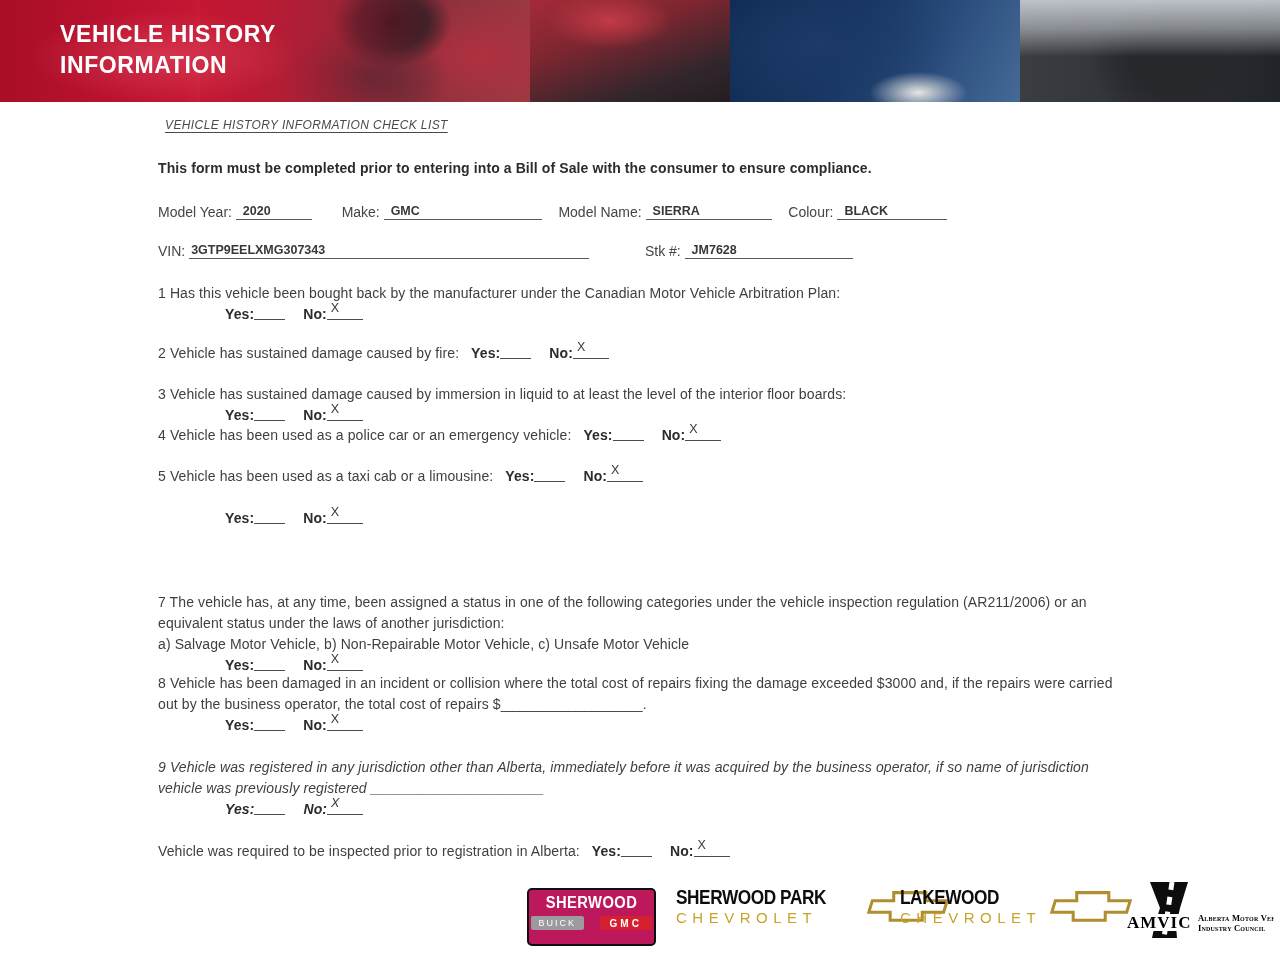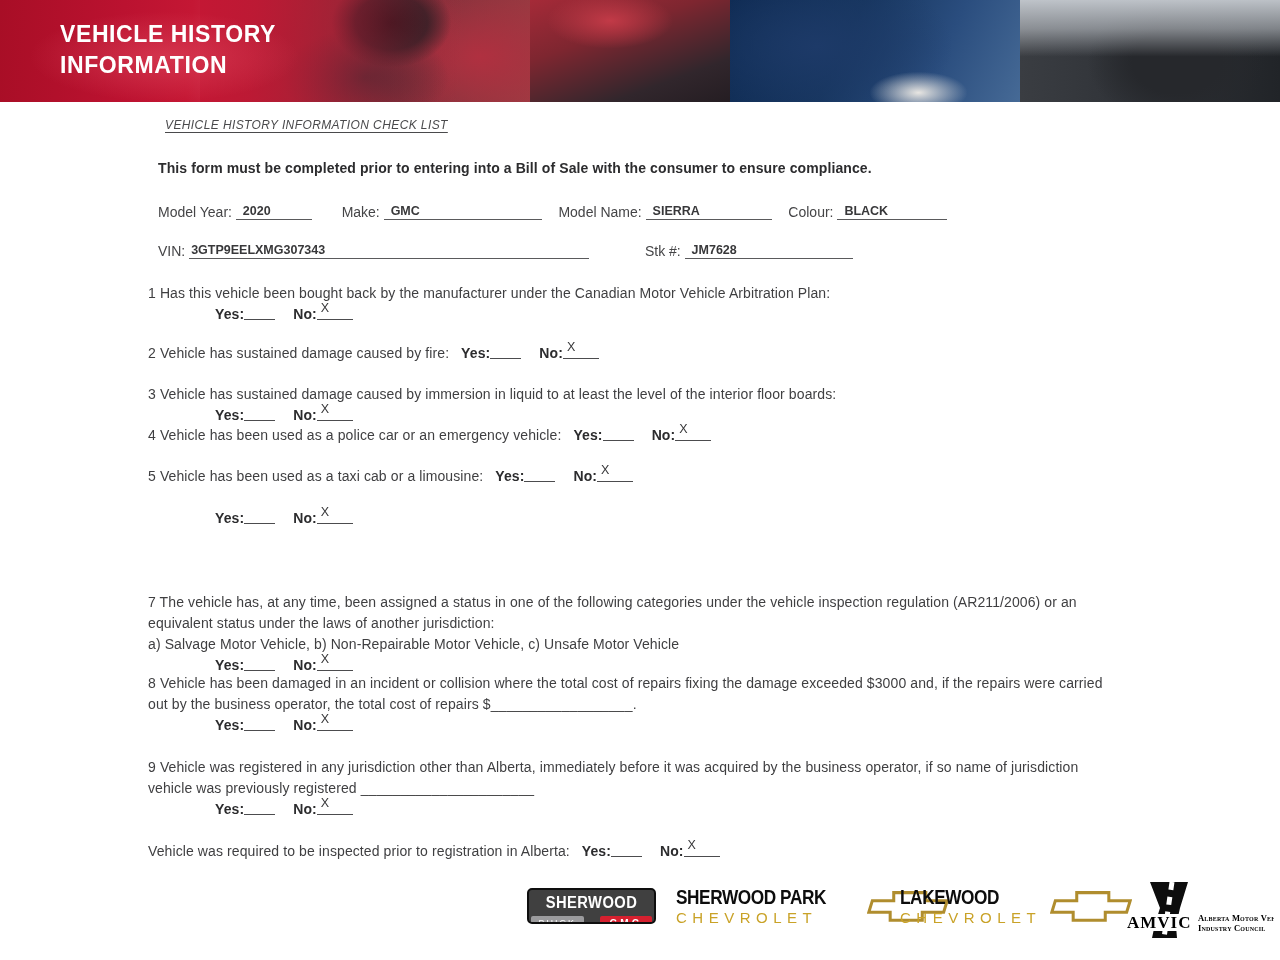--- a/index.html
+++ b/index.html
@@ -44,33 +44,33 @@
   .doc-title { left:165px; top:15px; font-size:12px; font-style:italic; font-weight:500;
     letter-spacing:.4px; color:#4a4a4c; text-decoration:underline; text-underline-offset:3px; }
   .notice { left:158px; top:57px; font-weight:700; color:#2c2c2e; letter-spacing:.1px; }
   .fieldrow { left:158px; top:100px; width:1000px; white-space:nowrap; }
   .vinrow { left:158px; top:139px; width:1000px; white-space:nowrap; }
   .flabel { color:#454547; }
   .fline { display:inline-block; position:relative; height:17px; border-bottom:1.5px solid #5a5a5c; vertical-align:-3px; }
   .fline .val { position:absolute; left:7px; bottom:1px; font-weight:700; font-size:12.5px; color:#38383a; white-space:nowrap; }
   .gap1 { display:inline-block; width:22px; } .gap2 { display:inline-block; width:9px; }
 
-  .q { left:148px; width:968px; line-height:21px; letter-spacing:.1px; }
+  .q { left:158px; width:968px; line-height:21px; letter-spacing:.1px; }
   .yn { padding-left:67px; }
   .yn-inline { white-space:nowrap; }
   .ynlab { font-weight:700; color:#2c2c2e; }
   .yline { display:inline-block; width:31px; height:15px; border-bottom:1.6px solid #4c4c4e; vertical-align:-1px; position:relative; }
   .nline { display:inline-block; width:36px; height:15px; border-bottom:1.6px solid #4c4c4e; vertical-align:-1px; position:relative; }
   .nline .xmark, .yline .xmark { position:absolute; left:4px; bottom:0px; font-size:12.5px; font-weight:500; color:#38383a; }
   .ynsp { display:inline-block; width:18px; }
 
   
   .footer { position:absolute; left:0; top:876px; width:1280px; height:76px; }
-  .logo-sherwood { position:absolute; left:527px; top:12px; width:129px; height:36px;
-    border:2px solid #0e0e0e; border-radius:5px; overflow:hidden; background:#404040; }
+  .logo-sherwood { position:absolute; left:527px; top:12px; width:129px; height:58px;
+    border:2px solid #0e0e0e; border-radius:5px; overflow:hidden; background:#be185d; }
   .ls-top { height:26px; display:flex; align-items:center; justify-content:center;
     color:#fff; font-weight:800; font-size:16px; letter-spacing:.5px; transform:scaleX(.92); }
   .ls-bottom { height:16px; display:flex; gap:16px; padding:0 2px 2px 2px; }
   .ls-buick { flex:1; background:#9b9b9d; color:#fff; font-size:9px; letter-spacing:2px;
     display:flex; align-items:center; justify-content:center; border-radius:2px; }
   .ls-gmc { flex:1; background:#d6202f; color:#fff; font-size:10px; font-weight:800; letter-spacing:3px;
     display:flex; align-items:center; justify-content:center; border-radius:2px; }
   .logo-chev { position:absolute; top:10px; }
   .logo-chev .wordmark { display:inline-block; vertical-align:middle; }
   .chev-name { color:#0d0d0d; font-weight:800; font-size:21px; letter-spacing:-.5px;
@@ -172,21 +172,21 @@
       </div>
     </div>
 
     <div class="abs q" style="top:570px;">
       <div>8 Vehicle has been damaged in an incident or collision where the total cost of repairs fixing the damage exceeded $3000 and, if the repairs were carried out by the business operator, the total cost of repairs $__________________.</div>
       <div class="yn">
         <span class="ynlab">Yes:</span><span class="yline"><span class="xmark"></span></span><span class="ynsp"></span><span class="ynlab">No:</span><span class="nline"><span class="xmark">X</span></span>
       </div>
     </div>
 
-    <div class="abs q" style="top:654px;">
+    <div class="abs q" style="top:654px;font-style:italic;">
       <div>9 Vehicle was registered in any jurisdiction other than Alberta, immediately before it was acquired by the business operator, if so name of jurisdiction vehicle was previously registered ______________________</div>
       <div class="yn">
         <span class="ynlab">Yes:</span><span class="yline"><span class="xmark"></span></span><span class="ynsp"></span><span class="ynlab">No:</span><span class="nline"><span class="xmark">X</span></span>
       </div>
     </div>
 
     <div class="abs q yn-inline" style="top:738px;">
       <span>Vehicle was required to be inspected prior to registration in Alberta:</span>&nbsp;&nbsp;
       <span class="ynlab">Yes:</span><span class="yline"><span class="xmark"></span></span><span class="ynsp"></span><span class="ynlab">No:</span><span class="nline"><span class="xmark">X</span></span>
     </div>

